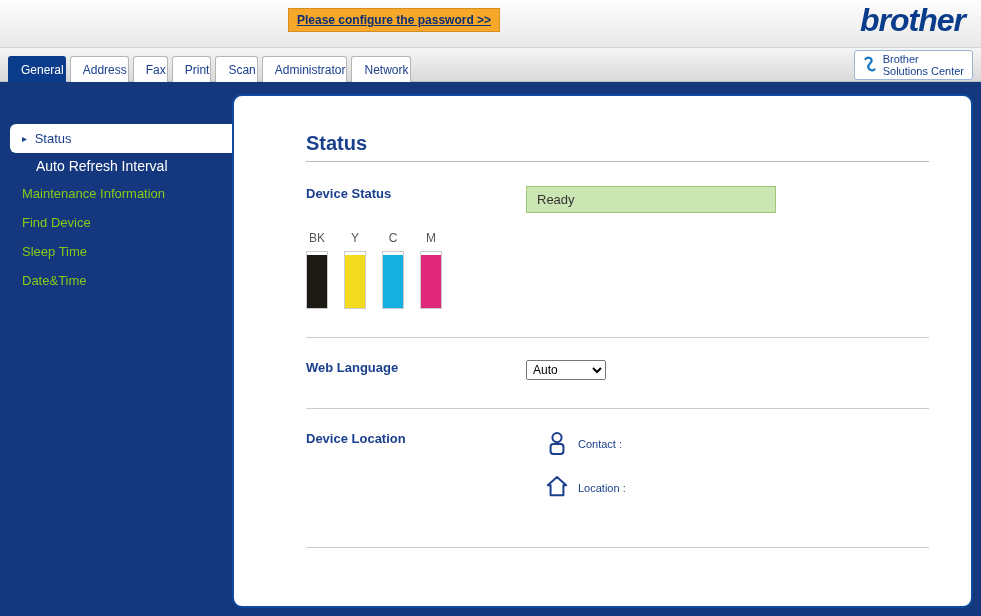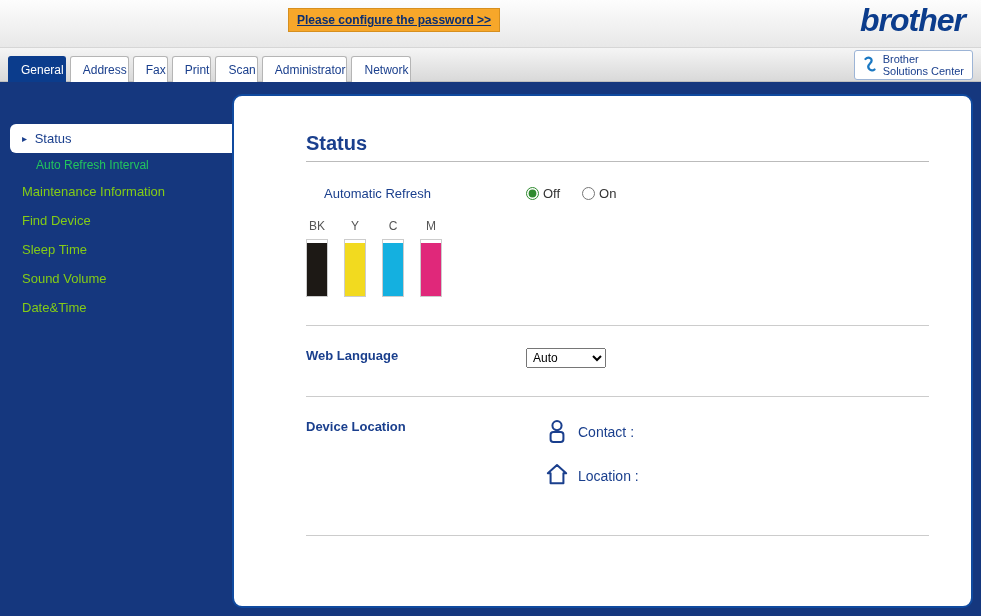--- a/index.html
+++ b/index.html
@@ -115,24 +115,24 @@
   }
   .nav-item.active::before {
     content: "▸";
     font-size: 10px;
     color: #1a3f8d;
     margin-right: 4px;
     position: relative;
     top: -1px;
   }
   .nav-sub {
-    color: #22c55e;
+    color: #ffffff;
     padding: 5px 12px 5px 36px;
     cursor: pointer;
-    font-size: 12px;
+    font-size: 14px;
   }
   
   .content-wrap {
     flex: 1;
     padding: 12px 8px 8px 0;
   }
   .content-panel {
     background: #fff;
     border: 2px solid #104a9f;
     border-radius: 10px;
@@ -217,21 +217,21 @@
   select.lang-select {
     width: 80px;
     font-size: 12px;
     padding: 1px 2px;
   }
   .loc-row {
     display: flex;
     align-items: center;
     gap: 10px;
     margin-bottom: 18px;
-    font-size: 14px;
+    font-size: 11px;
     color: #1a3f8d;
   }
   .loc-icon {
     width: 22px; height: 26px;
     display: inline-block;
   }
 </style>
 </head>
 <body>
 
@@ -264,45 +264,35 @@
 
 <div class="main">
   <div class="sidebar">
     <div class="nav-item active">
       <span>Status</span>
     </div>
     <div class="nav-sub">Auto Refresh Interval</div>
     <div class="nav-item">Maintenance Information</div>
     <div class="nav-item">Find Device</div>
     <div class="nav-item">Sleep Time</div>
-    <div class="nav-item">Sound Volume</div>
     <div class="nav-item">Date&amp;Time</div>
   </div>
 
   <div class="content-wrap">
     <div class="content-panel">
 
       <div class="page-title">Status</div>
 
-
       <div class="row">
-        <div class="sublabel">Automatic Refresh</div>
+        <div class="label">Device Status</div>
         <div class="value">
-          <div class="radio-group">
-            <label>
-              <input type="radio" name="ar" checked="" style="">
-              <span>Off</span>
-            </label>
-            <label>
-              <input type="radio" name="ar" style="">
-              <span>On</span>
-            </label>
-          </div>
+          <div class="status-box">Ready</div>
         </div>
       </div>
+
 
       <div class="row" style="margin-bottom:0;">
         <div class="value">
           <div class="ink-cells">
             <div class="ink-col">
               <div class="ink-name">BK</div>
               <div class="ink-bar-outer">
                   <div class="ink-bar-inner" style="height:95%;background:#1d1915"></div>
                 </div>
             </div>

